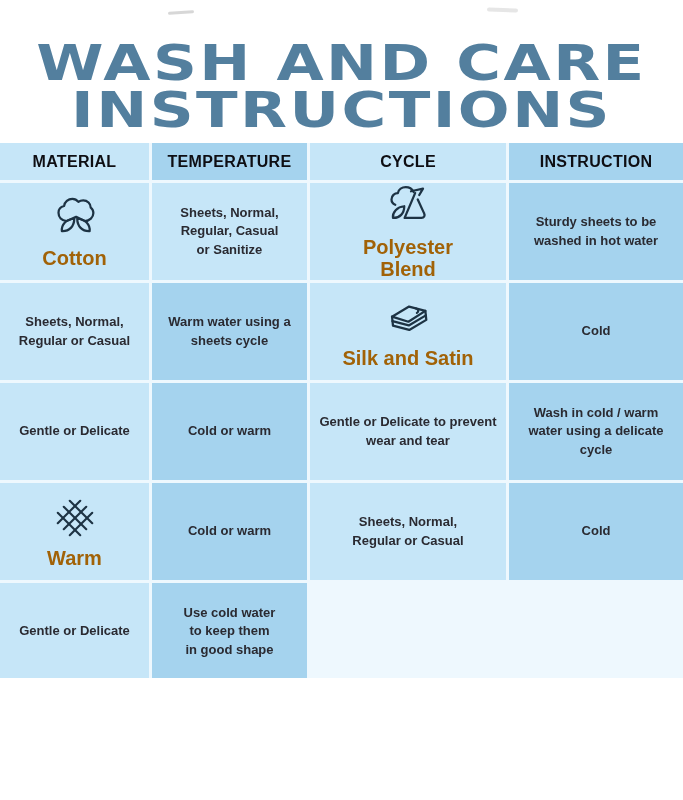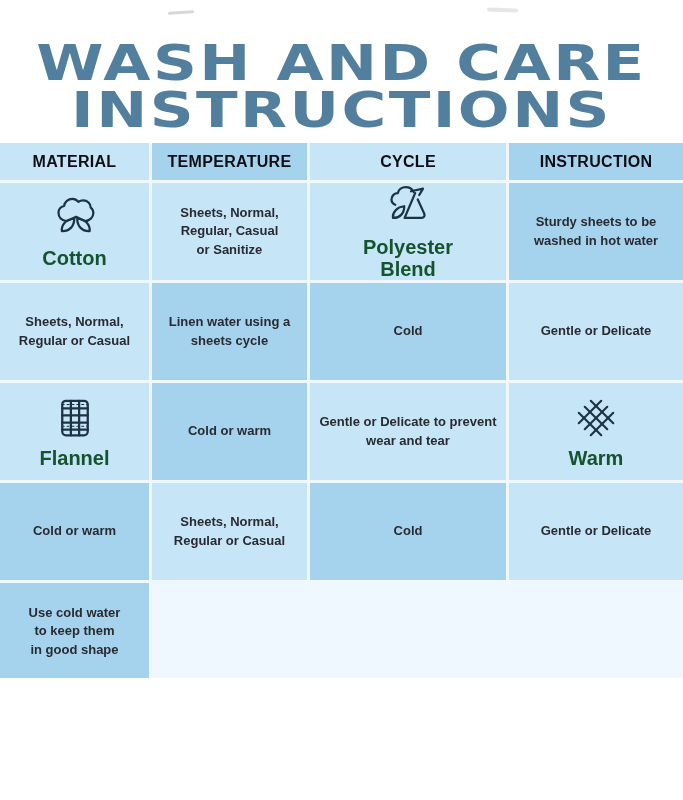--- a/index.html
+++ b/index.html
@@ -20,21 +20,21 @@
   
   .table{position:absolute;top:143px;left:0;width:683px;height:637px;
          display:grid;grid-template-columns:149px 155px 196px 174px;
          grid-template-rows:37px repeat(6,97px);gap:3px;background:#eef8fe;}
   .cell{display:flex;align-items:center;justify-content:center;text-align:center;}
   .c-light{background:#c6e6f8;}
   .c-dark{background:#a5d3ee;}
   .hcell{font-weight:800;font-size:16px;color:#0e0e13;letter-spacing:.3px;}
   .tcell{font-weight:bold;font-size:13px;color:#2a2a31;line-height:1.4;white-space:pre-line;padding:0 4px;}
   .mat{flex-direction:column;gap:5px;}
-  .mat .m-label{font-weight:bold;font-size:20px;color:#14532d;line-height:1.1;white-space:pre-line;}
+  .mat .m-label{font-weight:bold;font-size:20px;color:#a16207;line-height:1.1;white-space:pre-line;}
   .m-icon{width:52px;height:48px;display:block;}
   .m-icon *{stroke:#1d3344;stroke-width:3;fill:none;stroke-linecap:round;stroke-linejoin:round;}
   .m-icon .thin{stroke-width:1.6;stroke-dasharray:2.5 4;}
   .m-icon .w28{stroke-width:2.8;}
 </style>
 </head>
 <body>
 
 <div id="poster">
 
@@ -72,43 +72,43 @@
         <path d="M27 31 C27 40.5 21 47 12 46.5 C11 39 17.5 31.8 27 31 Z"></path>
       </svg>
       <span class="m-label">Polyester
 Blend</span>
     </div>
 
     <div class="cell c-dark tcell">Sturdy sheets to be
 washed in hot water</div>
     <div class="cell c-light tcell">Sheets, Normal,
 Regular or Casual</div>
-    <div class="cell c-dark tcell">Linen water using a
+    <div class="cell c-dark tcell">Warm water using a
 sheets cycle</div>
 
+    <div class="cell c-light mat">
+      <svg class="m-icon" viewBox="0 0 64 64">
+        <g transform="rotate(-6 32 32)">
+          <path d="M11 28 L35 17 L56 25 L32 37 Z"></path>
+          <path d="M44 20.5 C47.5 21.8 47.5 25 44.5 26.5"></path>
+          <path d="M11 28 L11 34 L32 42 L56 31 L56 25"></path>
+          <path d="M11 34 L11 40 L32 48 L56 37 L56 31"></path>
+        </g>
+      </svg>
+      <span class="m-label">Silk and Satin</span>
+    </div>
     <div class="cell c-dark tcell">Cold</div>
     <div class="cell c-light tcell">Gentle or Delicate</div>
 
-    <div class="cell c-light mat">
-      <svg class="m-icon" viewBox="0 0 64 64">
-        <rect x="15" y="9" width="34" height="46" rx="5"></rect>
-        <path d="M26.5 9 V55"></path>
-          <path d="M37.5 9 V55"></path>
-        <path d="M15 19 H49"></path>
-          <path d="M15 28.5 H49"></path>
-          <path d="M15 38 H49"></path>
-          <path d="M15 47.5 H49"></path>
-        <path class="thin" d="M15 14 H49"></path>
-          <path class="thin" d="M15 43 H49"></path>
-      </svg>
-      <span class="m-label">Flannel</span>
-    </div>
     <div class="cell c-dark tcell">Cold or warm</div>
     <div class="cell c-light tcell">Gentle or Delicate to prevent
 wear and tear</div>
+    <div class="cell c-dark tcell">Wash in cold / warm
+water using a delicate
+cycle</div>
 
     <div class="cell c-light mat">
       <svg class="m-icon" viewBox="0 0 64 64">
         <path class="w28" d="M25 9 L55 39"></path>
           <path class="w28" d="M17 17 L47 47"></path>
           <path class="w28" d="M9 25 L39 55"></path>
         <path class="w28" d="M39 9 L9 39"></path>
           <path class="w28" d="M47 17 L17 47"></path>
           <path class="w28" d="M55 25 L25 55"></path>
       </svg>

